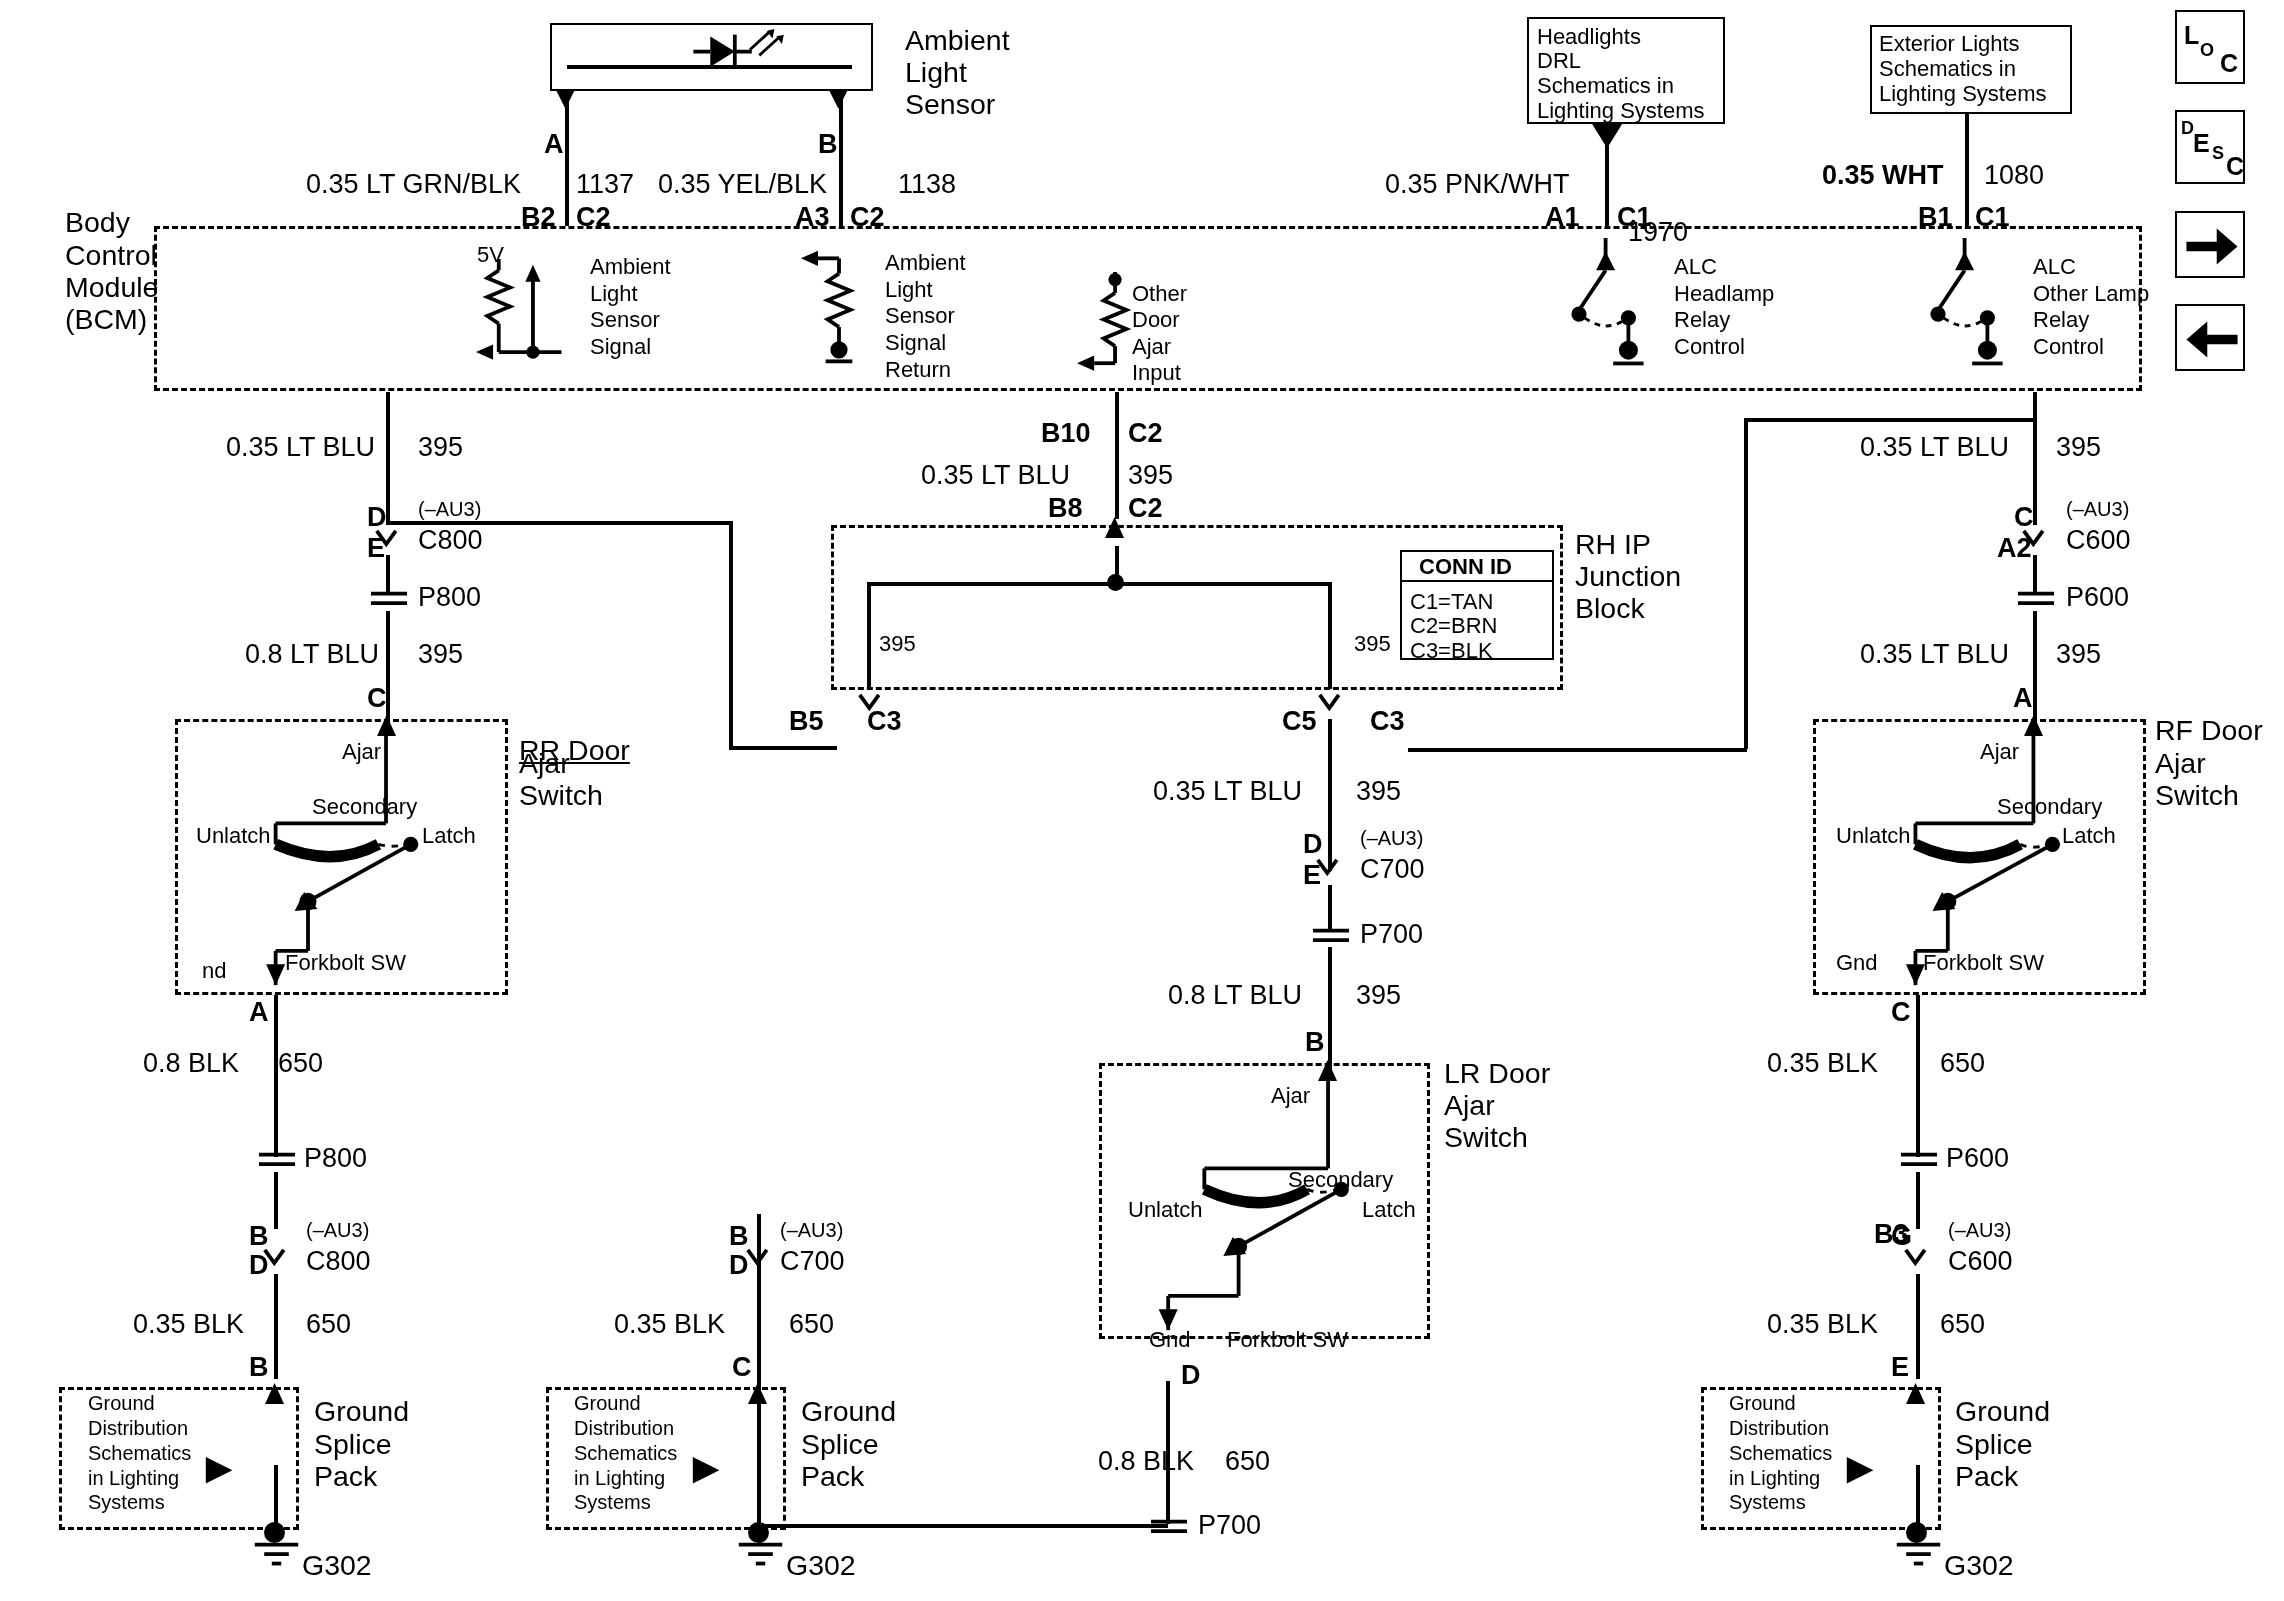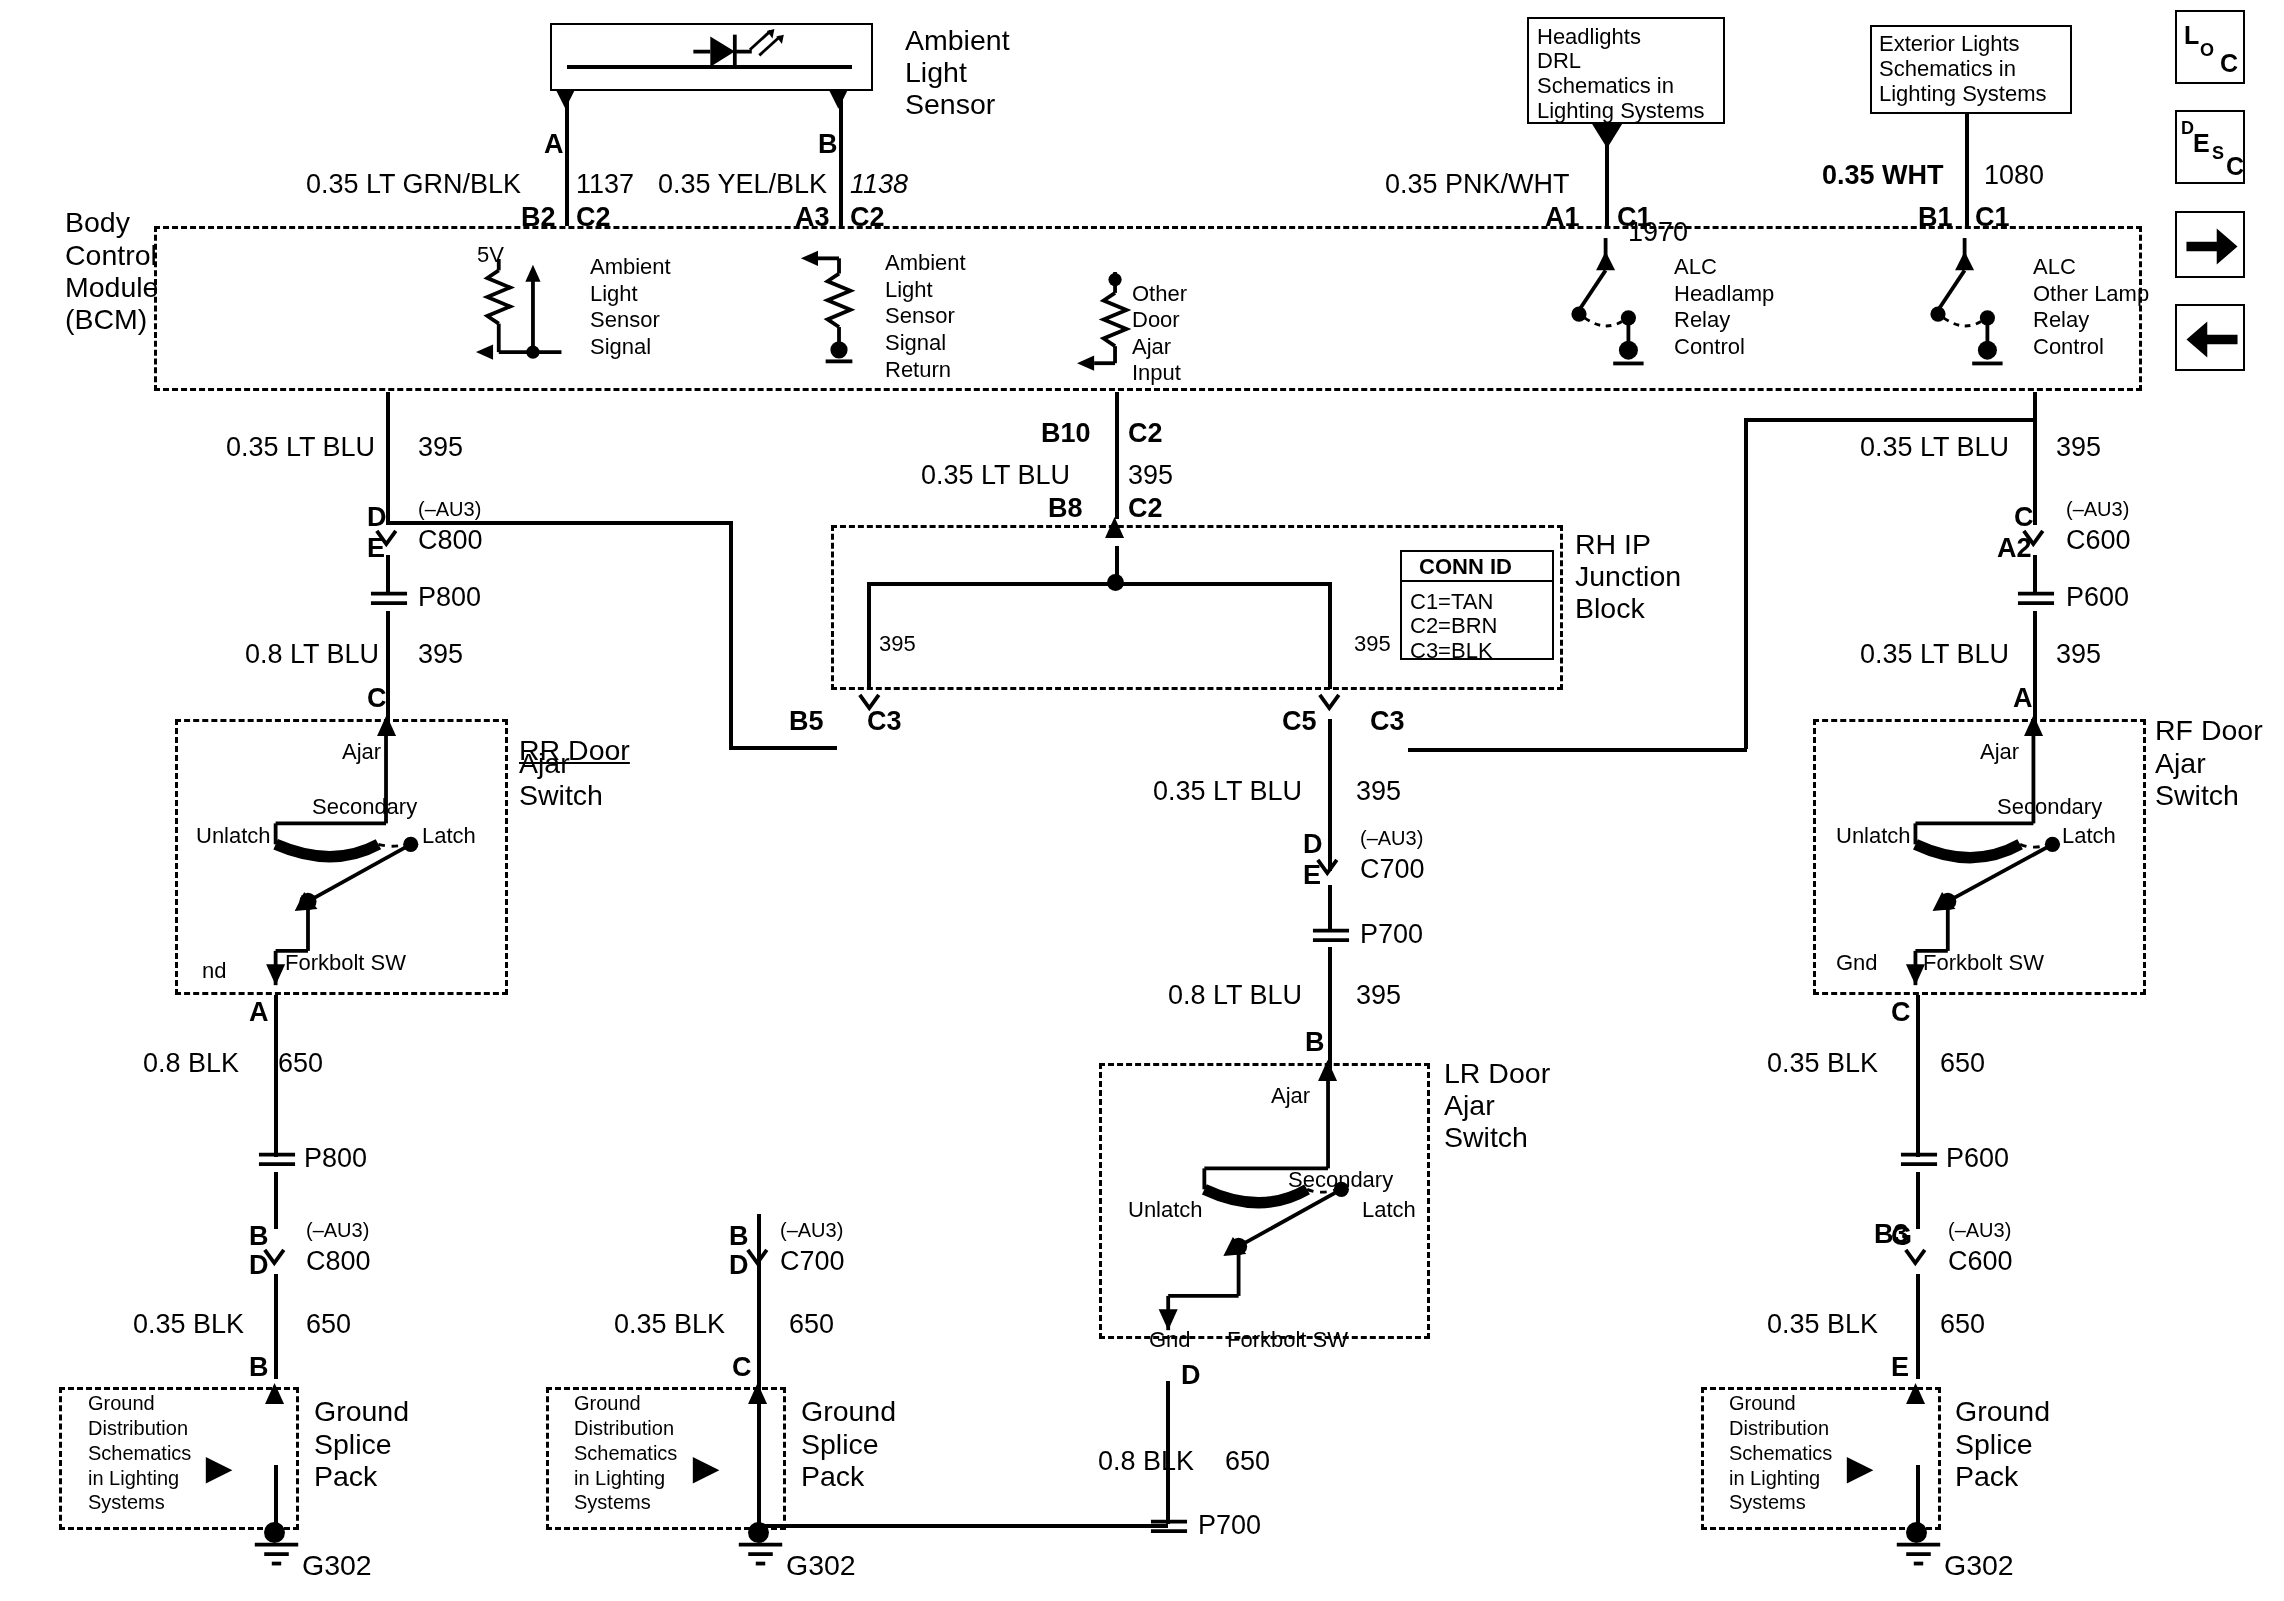--- a/index.html
+++ b/index.html
@@ -105,21 +105,21 @@
   <svg style="left:827px; top:84px;" width="28.5" height="25" viewBox="0 0 30 26">
       <path d="M12 26 L2 6 L22 6 Z" fill="#000"></path>
     </svg>
 
   <div class="txt t26 bold" style="left:544px; top:129px;">A</div>
   <div class="txt t26 bold" style="left:818px; top:129px;">B</div>
 
   <div class="txt t26" style="left:306px; top:169px;">0.35 LT GRN/BLK</div>
   <div class="txt t26" style="left:576px; top:169px;">1137</div>
   <div class="txt t26" style="left:658px; top:169px;">0.35 YEL/BLK</div>
-  <div class="txt t26" style="left:850px; top:169px;font-style:italic;">1138</div>
+  <div class="txt t26" style="left:898px; top:169px;">1138</div>
 
   <div class="txt t26 bold" style="left:521px; top:202px;">B2</div>
   <div class="txt t26 bold" style="left:576px; top:202px;">C2</div>
   <div class="txt t26 bold" style="left:795px; top:202px;">A3</div>
   <div class="txt t26 bold" style="left:850px; top:202px;">C2</div>
 
   <div class="box" style="left:1527px; top:17px; width:198px; height:107px;"></div>
   <div class="txt t22" style="left:1537px; top:25px;">Headlights</div>
   <div class="txt t22" style="left:1537px; top:49px;">DRL</div>
   <div class="txt t22" style="left:1537px; top:74px;">Schematics in</div>

